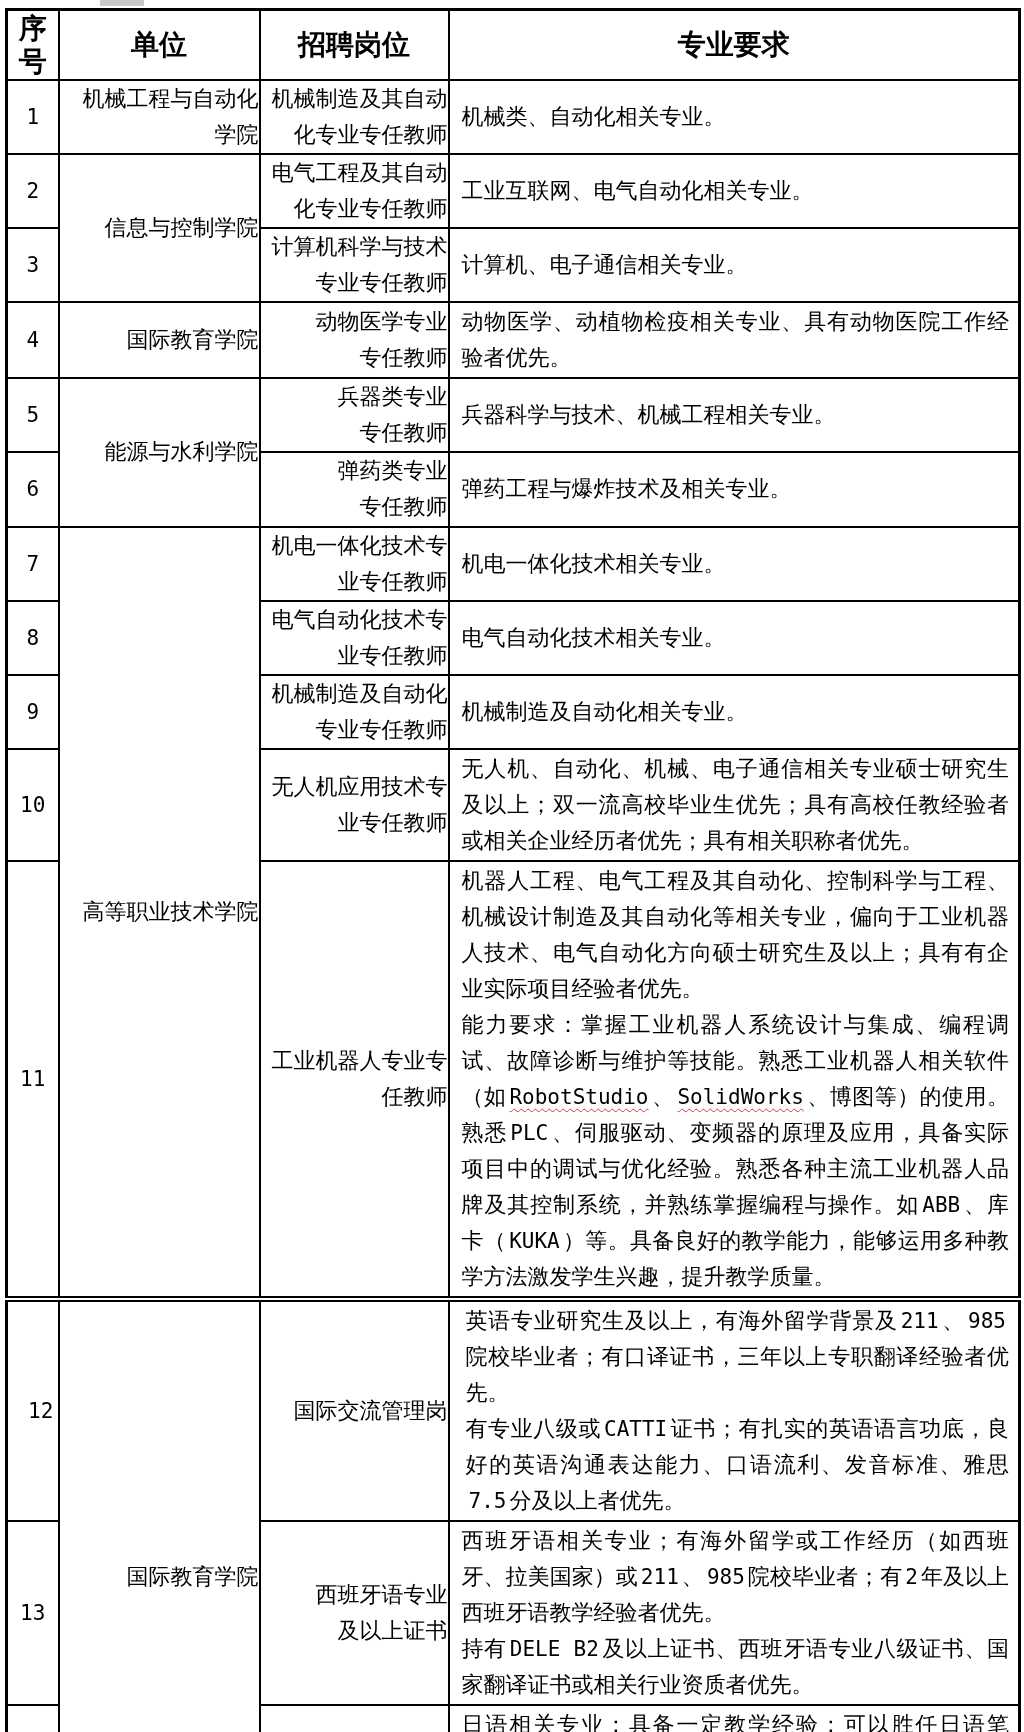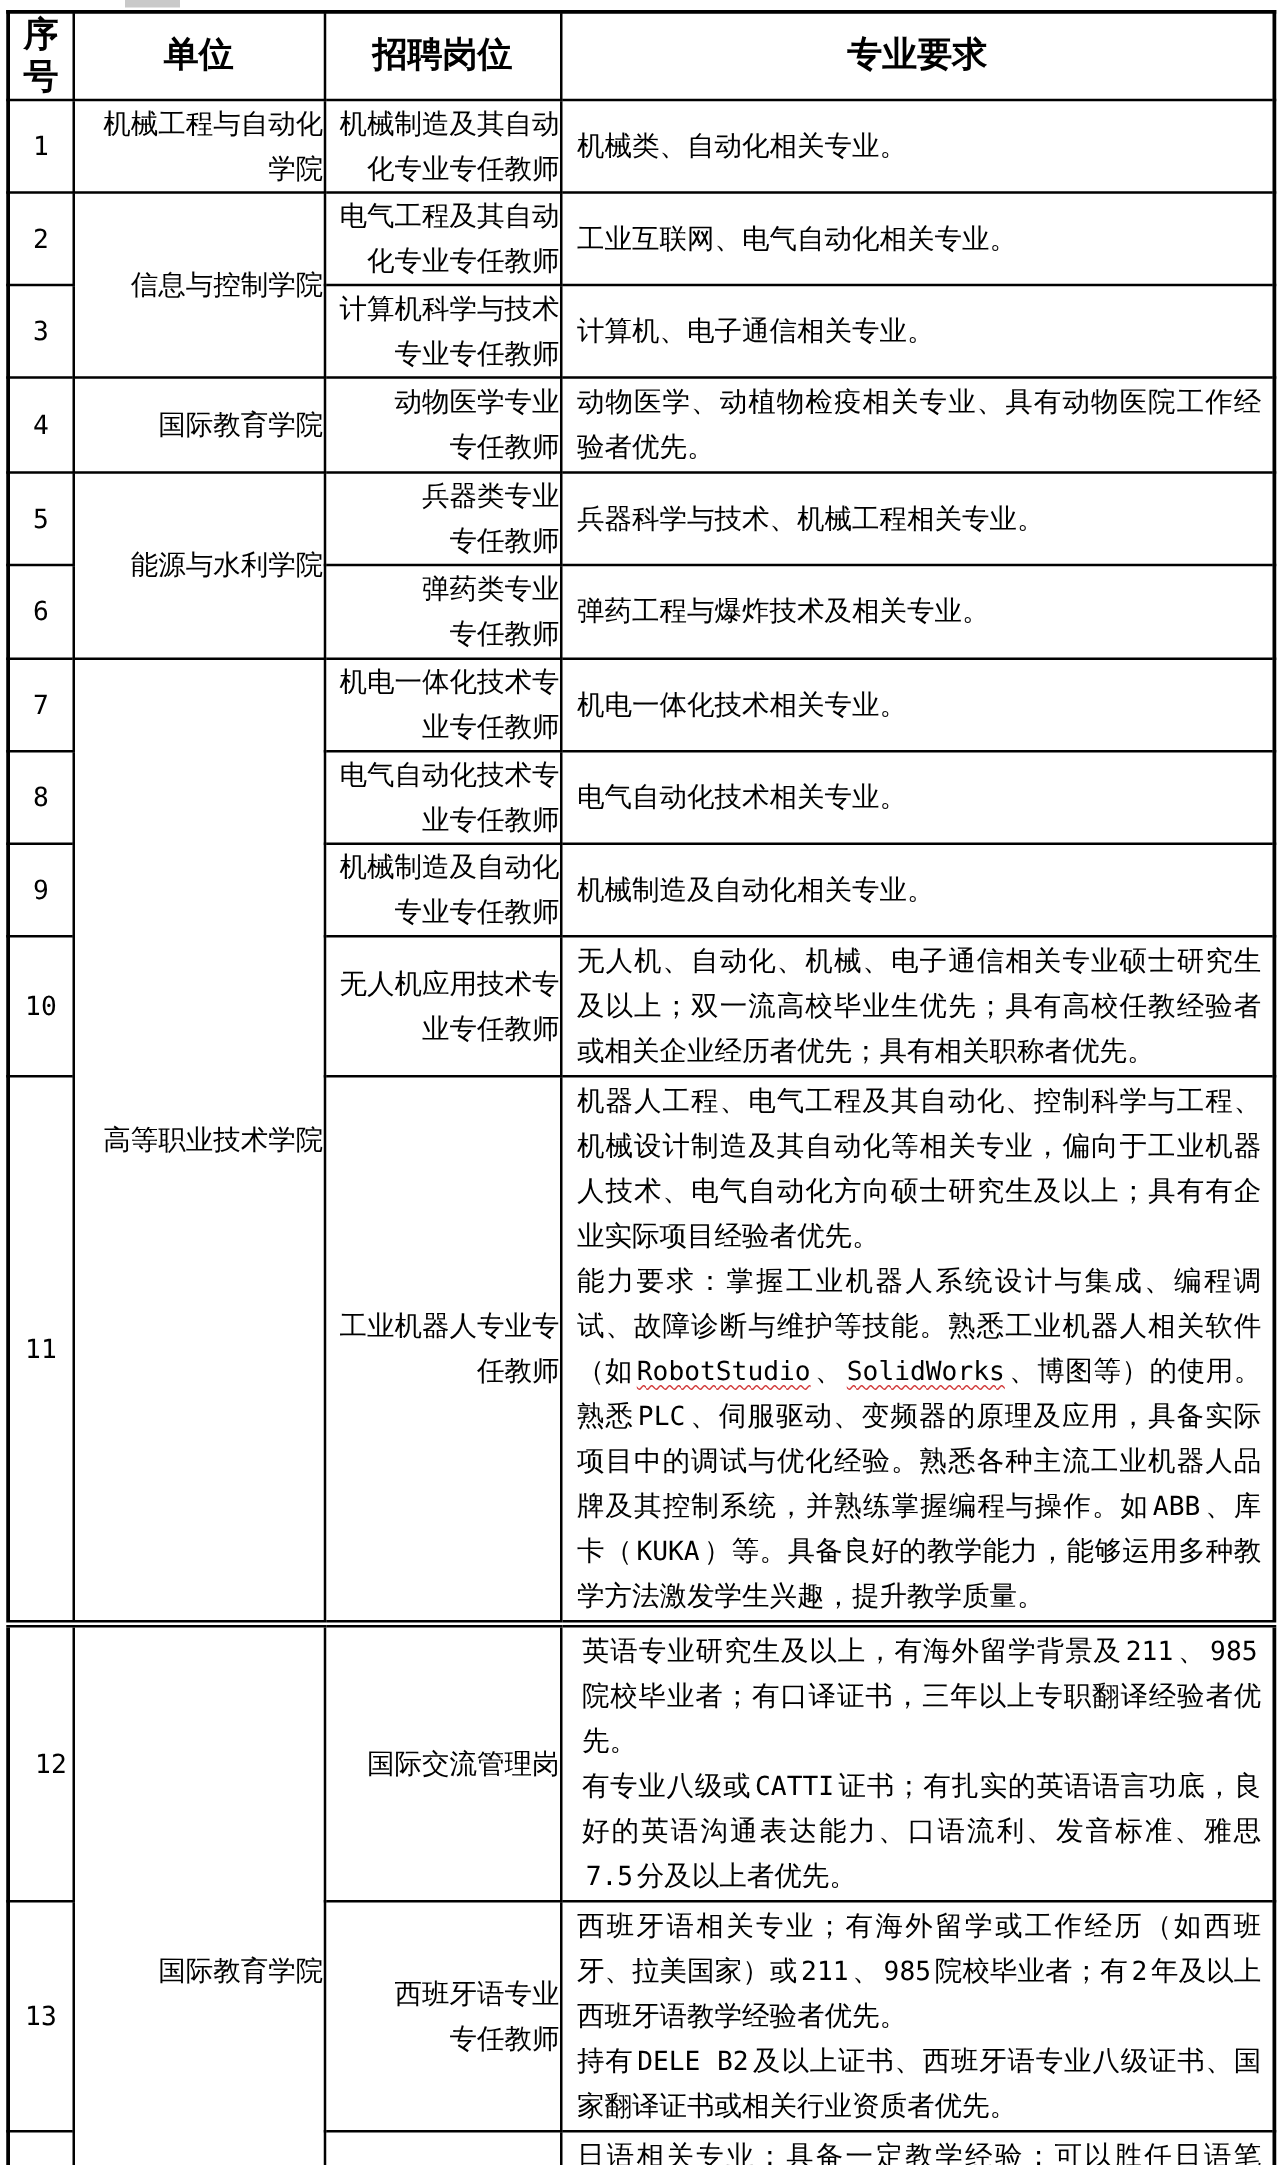--- a/index.html
+++ b/index.html
@@ -218,21 +218,21 @@
           <td class="cell-unit" rowspan="3">国际教育学院</td>
           <td class="cell-position">国际交流管理岗</td>
           <td class="cell-req">
             <p>英语专业研究生及以上，有海外留学背景及<span class="lat">211</span>、<span class="lat">985</span>院校毕业者；有口译证书，三年以上专职翻译经验者优先。</p>
             <p>有专业八级或<span class="lat">CATTI</span>证书；有扎实的英语语言功底，良好的英语沟通表达能力、口语流利、发音标准、雅思<span class="lat">7.5</span>分及以上者优先。</p>
           </td>
         </tr>
         <tr>
           <td class="cell-index"><span class="lat">13</span></td>
           <td class="cell-position">西班牙语专业
-专任教师</td>
+及以上证书</td>
           <td class="cell-req">
             <p>西班牙语相关专业；有海外留学或工作经历（如西班牙、拉美国家）或<span class="lat">211</span>、<span class="lat">985</span>院校毕业者；有<span class="lat">2</span>年及以上西班牙语教学经验者优先。</p>
             <p>持有<span class="lat">DELE B2</span>及以上证书、西班牙语专业八级证书、国家翻译证书或相关行业资质者优先。</p>
           </td>
         </tr>
         <tr>
           <td class="cell-index"></td>
           <td class="cell-position">日语专业
 专任教师</td>
           <td class="cell-req">

